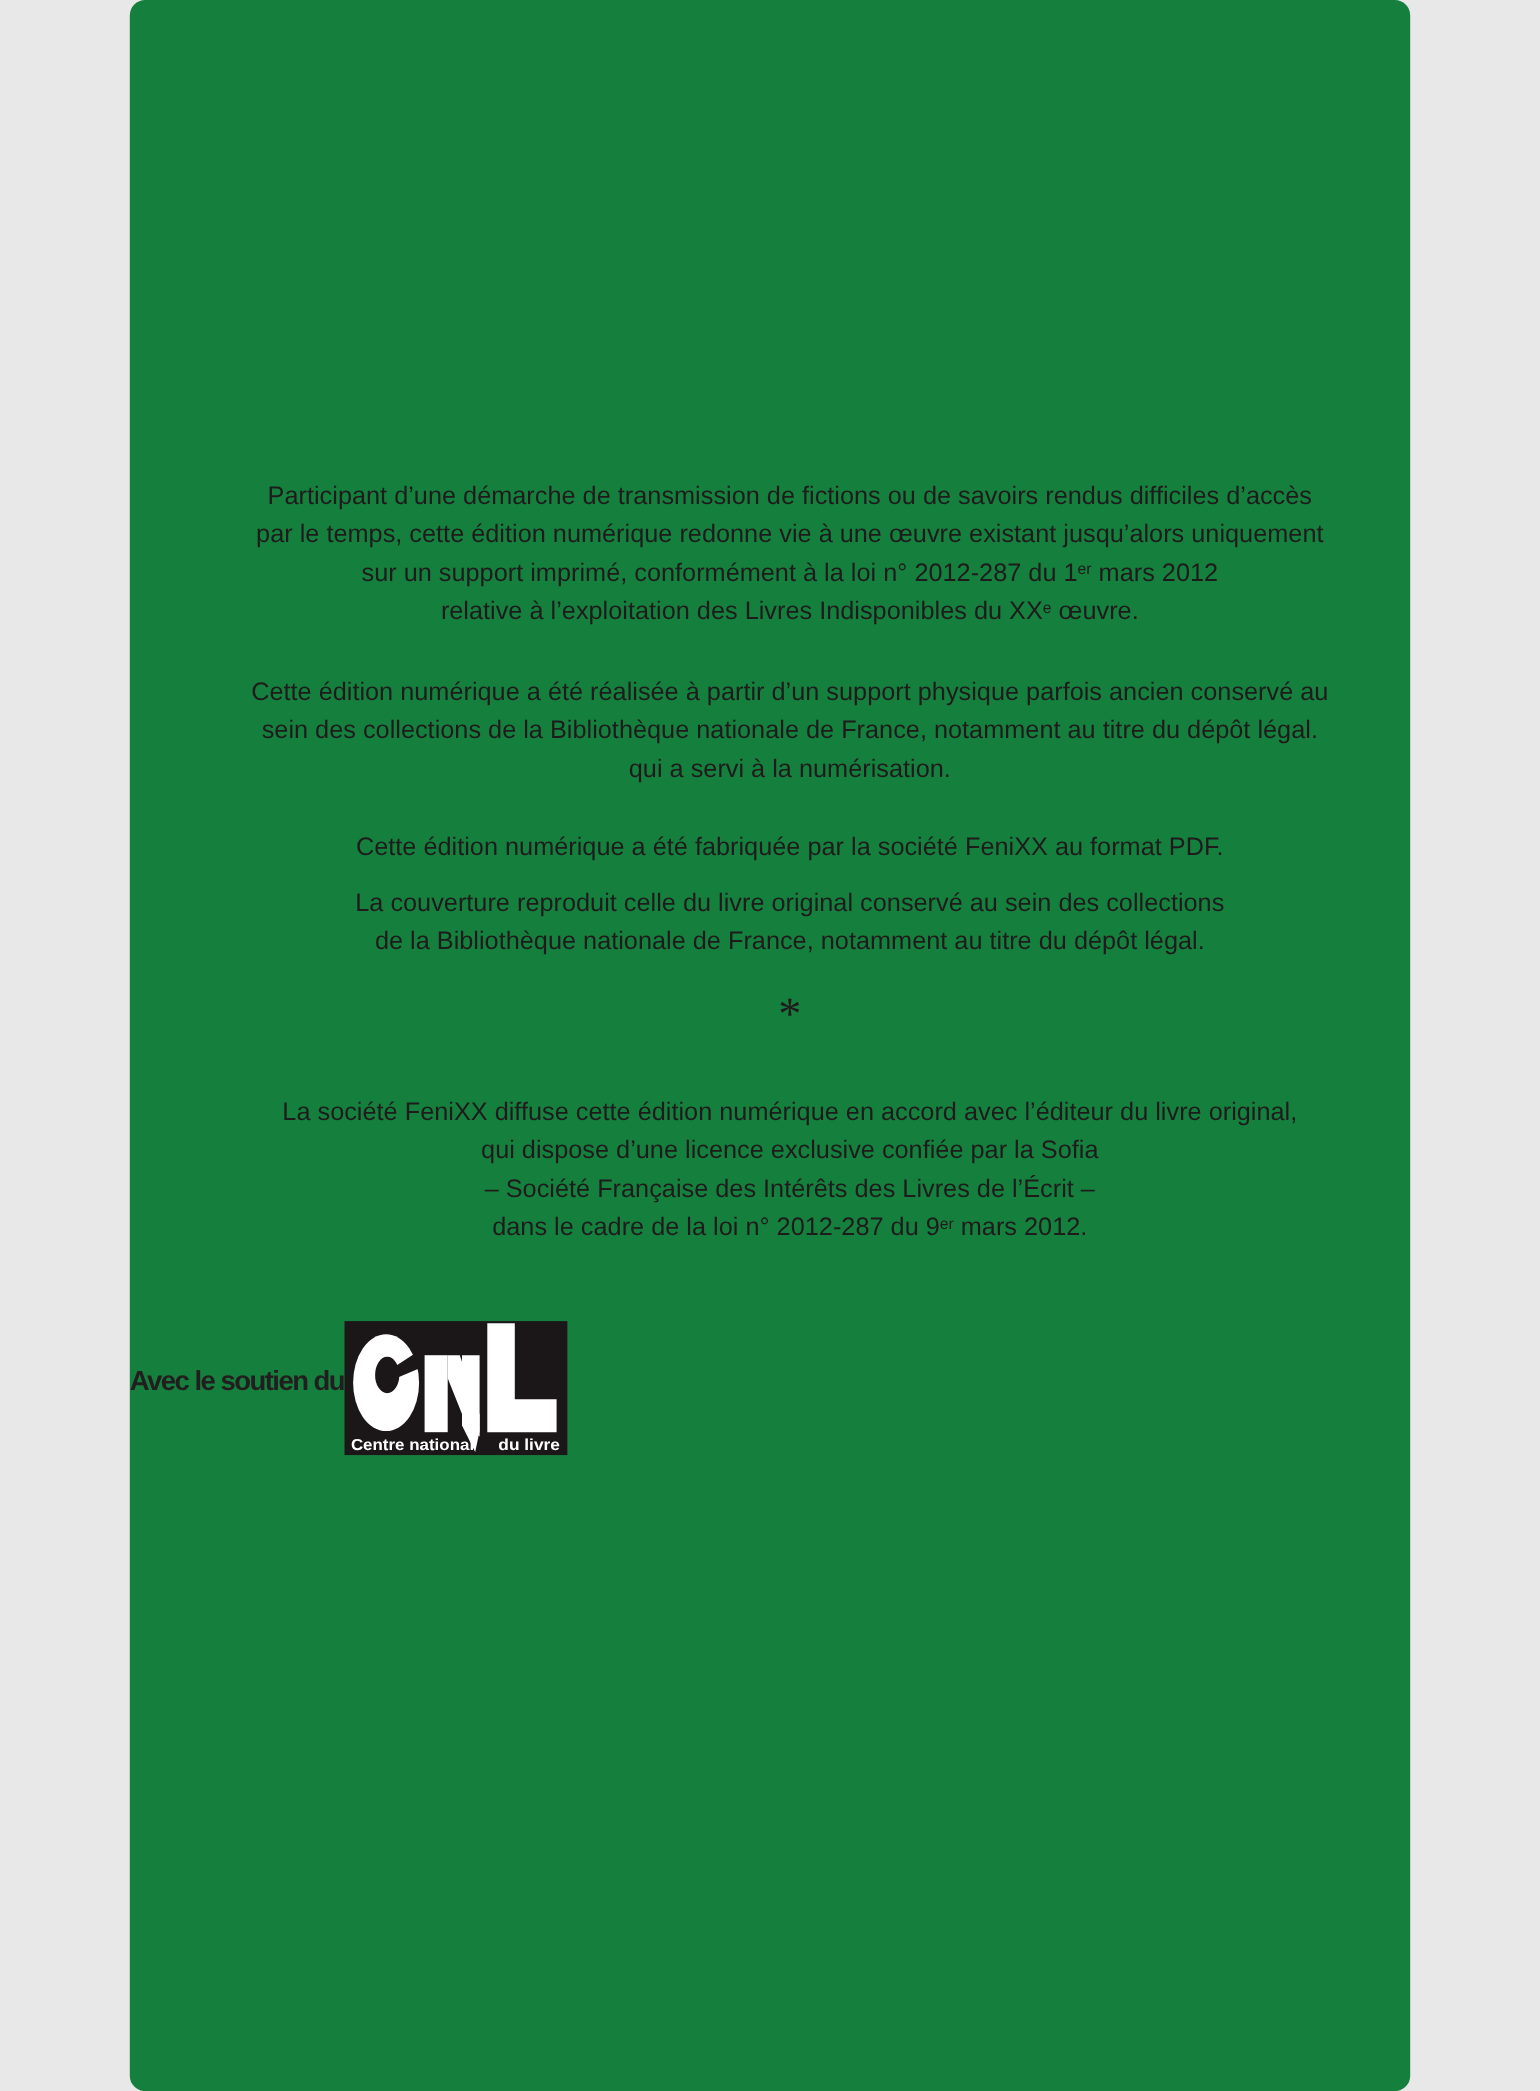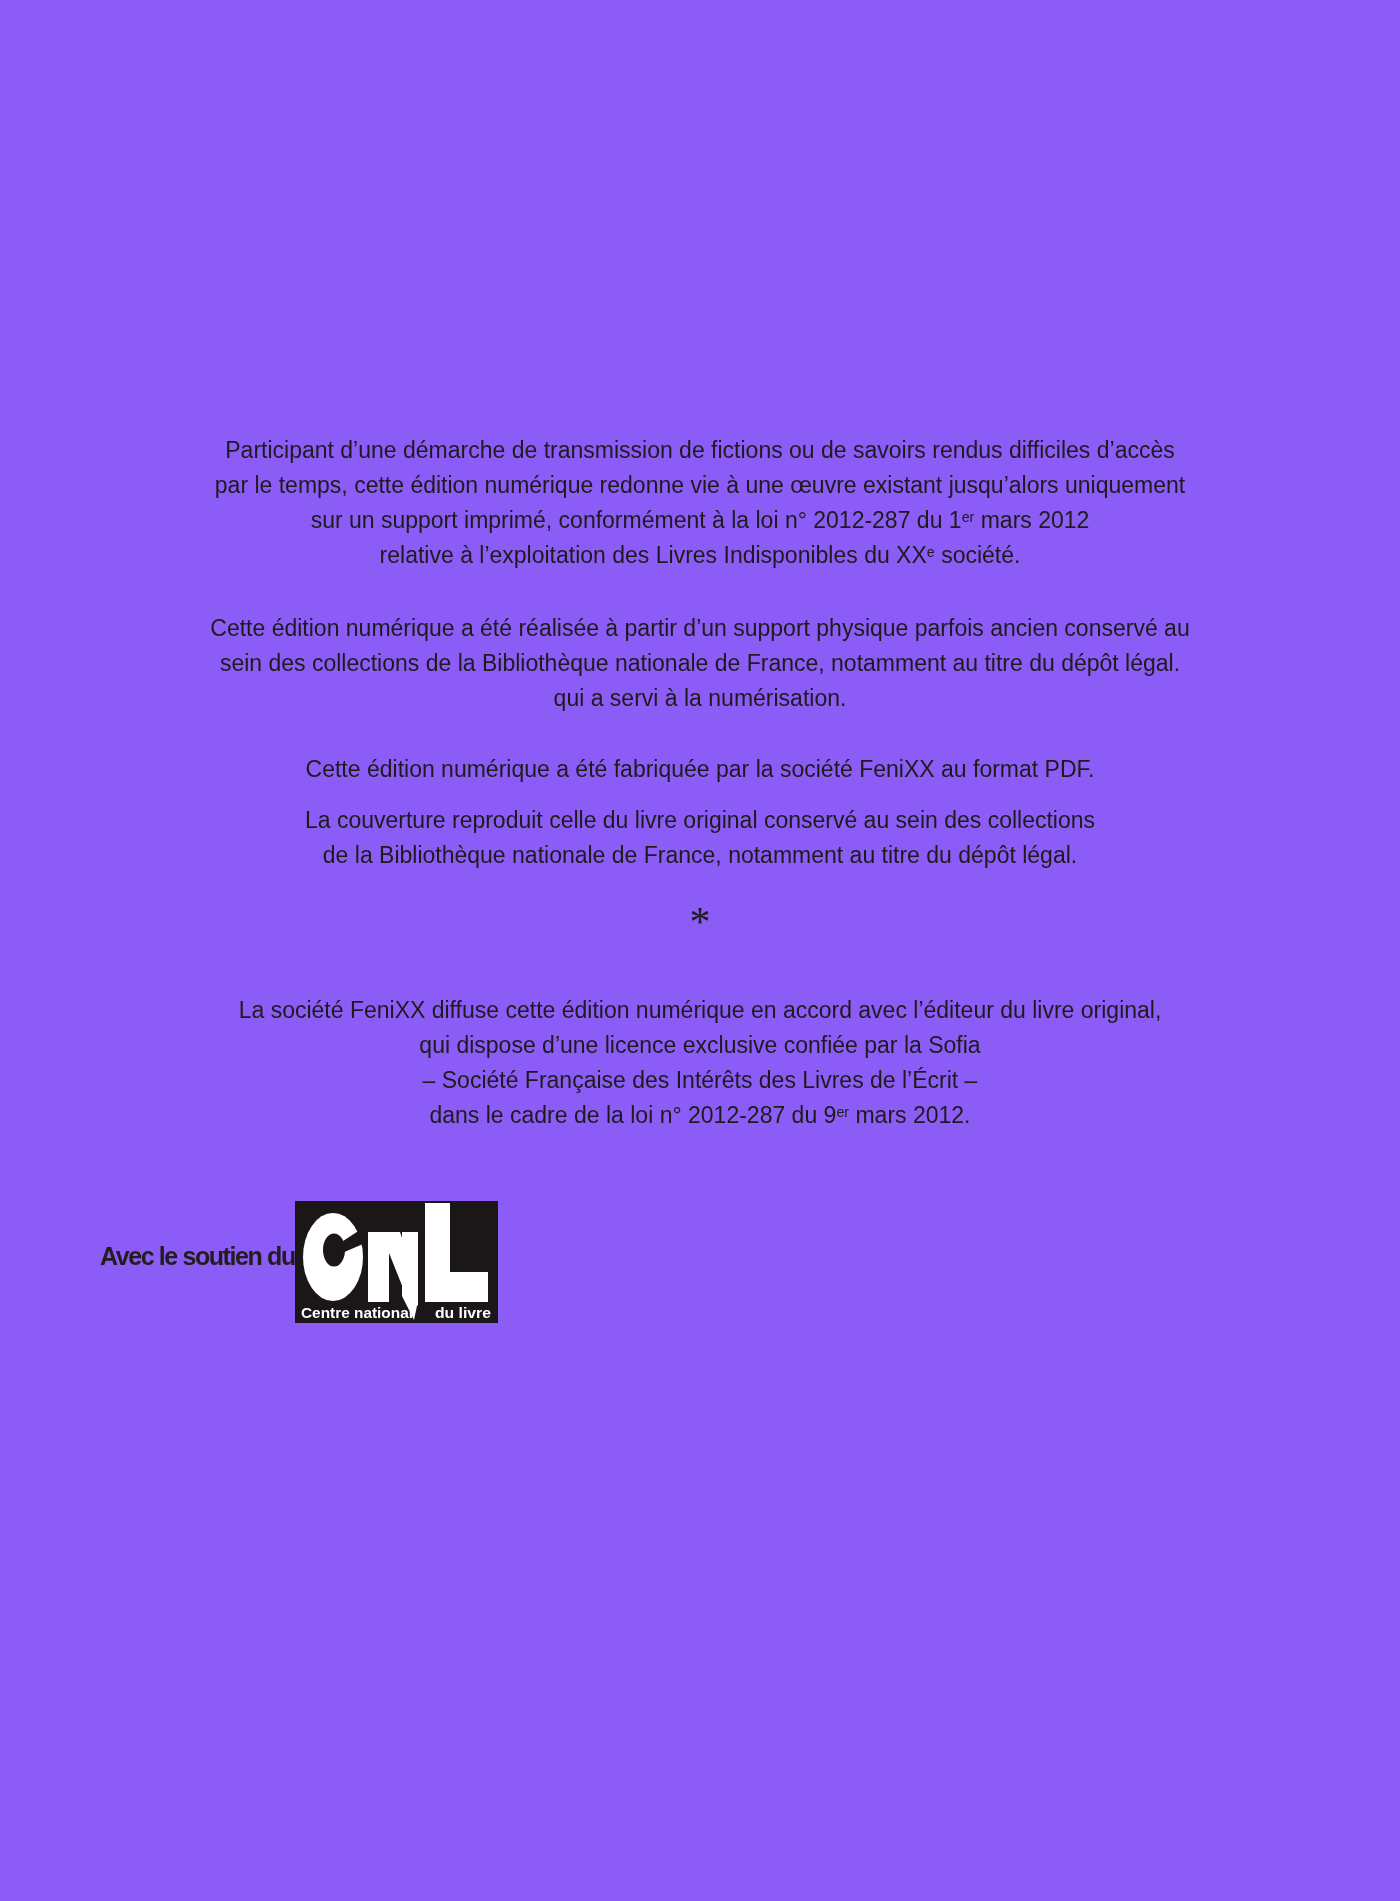--- a/index.html
+++ b/index.html
@@ -1,24 +1,25 @@
 <!DOCTYPE html>
 <html><head>
 <meta charset="utf-8">
 <style>
   html, body { margin: 0; padding: 0; background: #e8e8e8; }
   .page {
     position: relative;
-    width: 1400px;
+    width: 1164px;
     height: 1901px;
     margin: 0 auto;
-    background: #8b5cf6;
+    background: #15803d;
     font-family: "Liberation Sans", sans-serif;
     color: #1f1b1c;
     overflow: hidden;
+    border-radius: 14px;
   }
   .content {
     width: 1200px;
     margin: 0 auto;
     padding-top: 433px;
     text-align: center;
   }
   .para { font-size: 23px; line-height: 35px; }
   .line { white-space: nowrap; }
   .intro .para:nth-child(1) { margin-bottom: 38px; }
@@ -60,21 +61,21 @@
 <body>
 
 <div class="page">
   <div class="content">
 
     <div class="intro">
         <div class="para">
           <div class="line"><span>Participant d’une démarche de transmission de fictions ou de savoirs rendus difficiles d’accès</span></div>
           <div class="line"><span>par le temps, cette édition numérique redonne vie à une œuvre existant jusqu’alors uniquement</span></div>
           <div class="line"><span>sur un support imprimé, conformément à la loi n° 2012-287 du 1</span><span class="sup">er</span><span> mars 2012</span></div>
-          <div class="line"><span>relative à l’exploitation des Livres Indisponibles du XX</span><span class="sup">e</span><span> société.</span></div>
+          <div class="line"><span>relative à l’exploitation des Livres Indisponibles du XX</span><span class="sup">e</span><span> œuvre.</span></div>
         </div>
         <div class="para">
           <div class="line"><span>Cette édition numérique a été réalisée à partir d’un support physique parfois ancien conservé au</span></div>
           <div class="line"><span>sein des collections de la Bibliothèque nationale de France, notamment au titre du dépôt légal.</span></div>
           <div class="line"><span>qui a servi à la numérisation.</span></div>
         </div>
         <div class="para">
           <div class="line"><span>Cette édition numérique a été fabriquée par la société FeniXX au format PDF.</span></div>
         </div>
         <div class="para">

